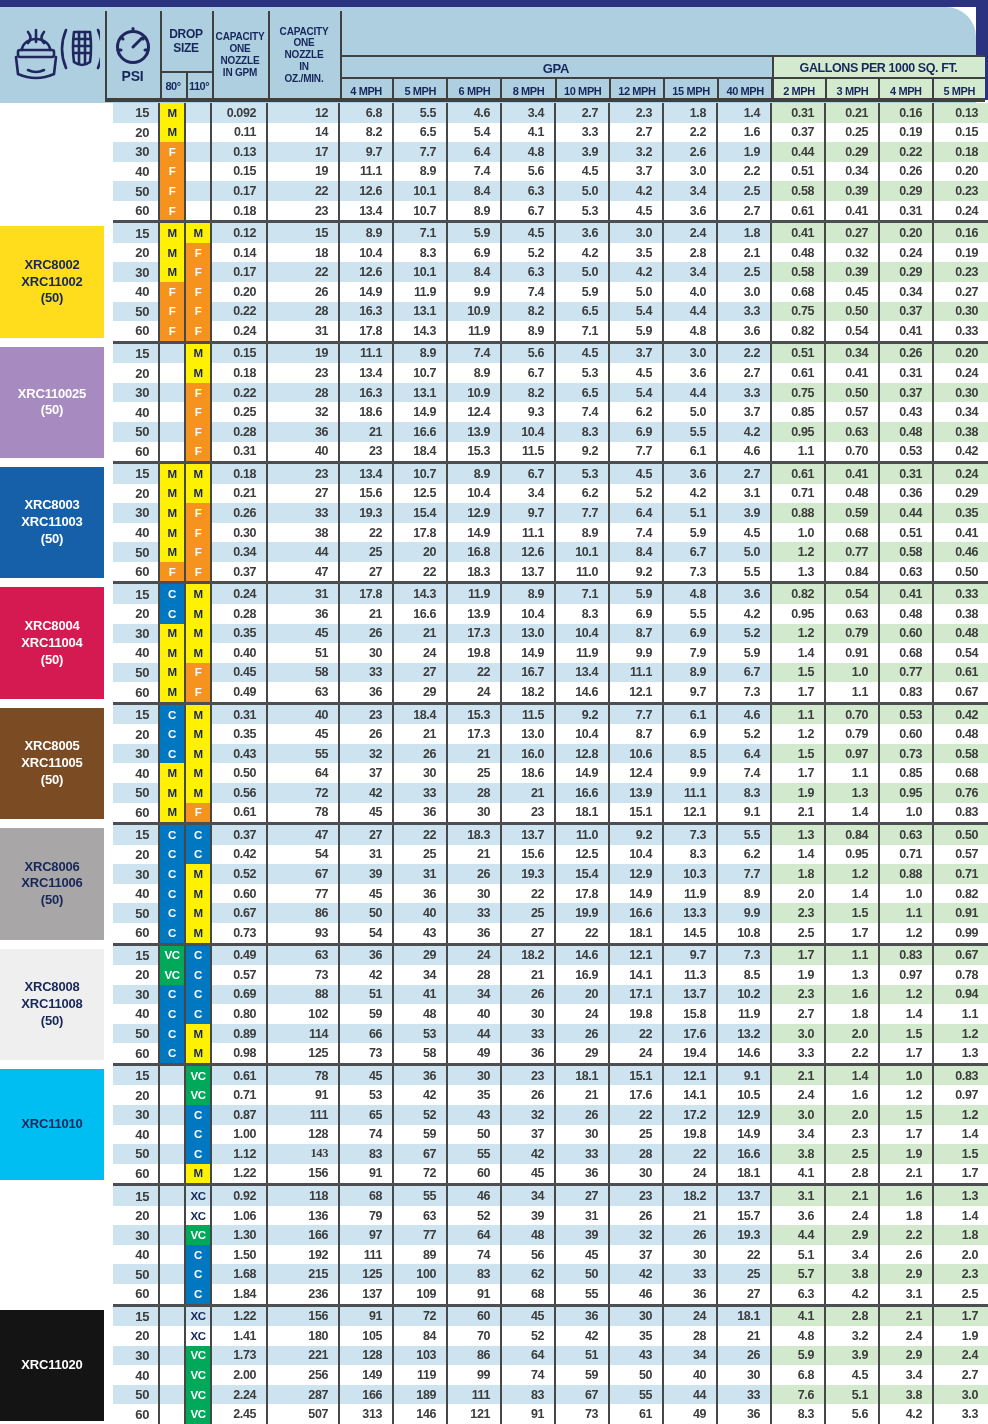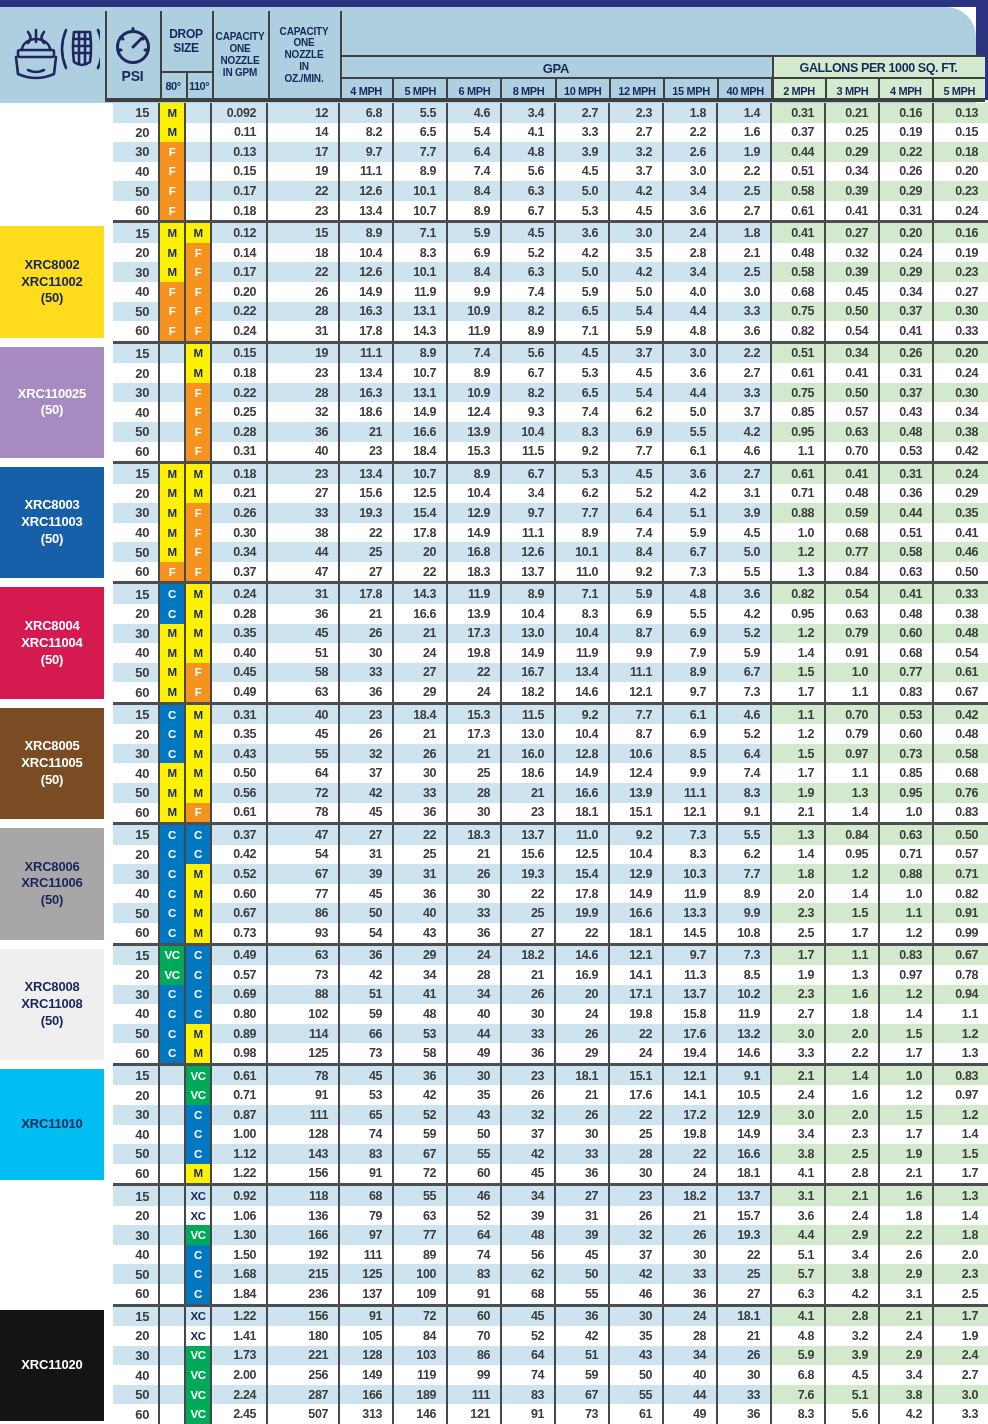--- a/index.html
+++ b/index.html
@@ -1095,21 +1095,21 @@
         <div class="c num" style="grid-area: 4 / 14;">19.8</div>
         <div class="c num" style="grid-area: 4 / 15;">14.9</div>
         <div class="c num" style="grid-area: 4 / 16;">3.4</div>
         <div class="c num" style="grid-area: 4 / 17;">2.3</div>
         <div class="c num" style="grid-area: 4 / 18;">1.7</div>
         <div class="c num last" style="grid-area: 4 / 19;">1.4</div>
         <div class="c psi sb" style="grid-area: 5 / 3;">50</div>
         <div class="c drop sb" style="grid-area: 5 / 4;"></div>
         <div class="c drop sb" style="grid-area: 5 / 5; background: rgb(0, 119, 193); color: rgb(255, 255, 255);">C</div>
         <div class="c num sb" style="grid-area: 5 / 6;">1.12</div>
-        <div class="c num sb" style="grid-area: 5 / 7;">143</div>
+        <div class="c num sb" style="grid-area: 5 / 7; font-family: Liberation Serif, serif;">143</div>
         <div class="c num sb" style="grid-area: 5 / 8;">83</div>
         <div class="c num sb" style="grid-area: 5 / 9;">67</div>
         <div class="c num sb" style="grid-area: 5 / 10;">55</div>
         <div class="c num sb" style="grid-area: 5 / 11;">42</div>
         <div class="c num sb" style="grid-area: 5 / 12;">33</div>
         <div class="c num sb" style="grid-area: 5 / 13;">28</div>
         <div class="c num sb" style="grid-area: 5 / 14;">22</div>
         <div class="c num sb" style="grid-area: 5 / 15;">16.6</div>
         <div class="c num sg" style="grid-area: 5 / 16;">3.8</div>
         <div class="c num sg" style="grid-area: 5 / 17;">2.5</div>

